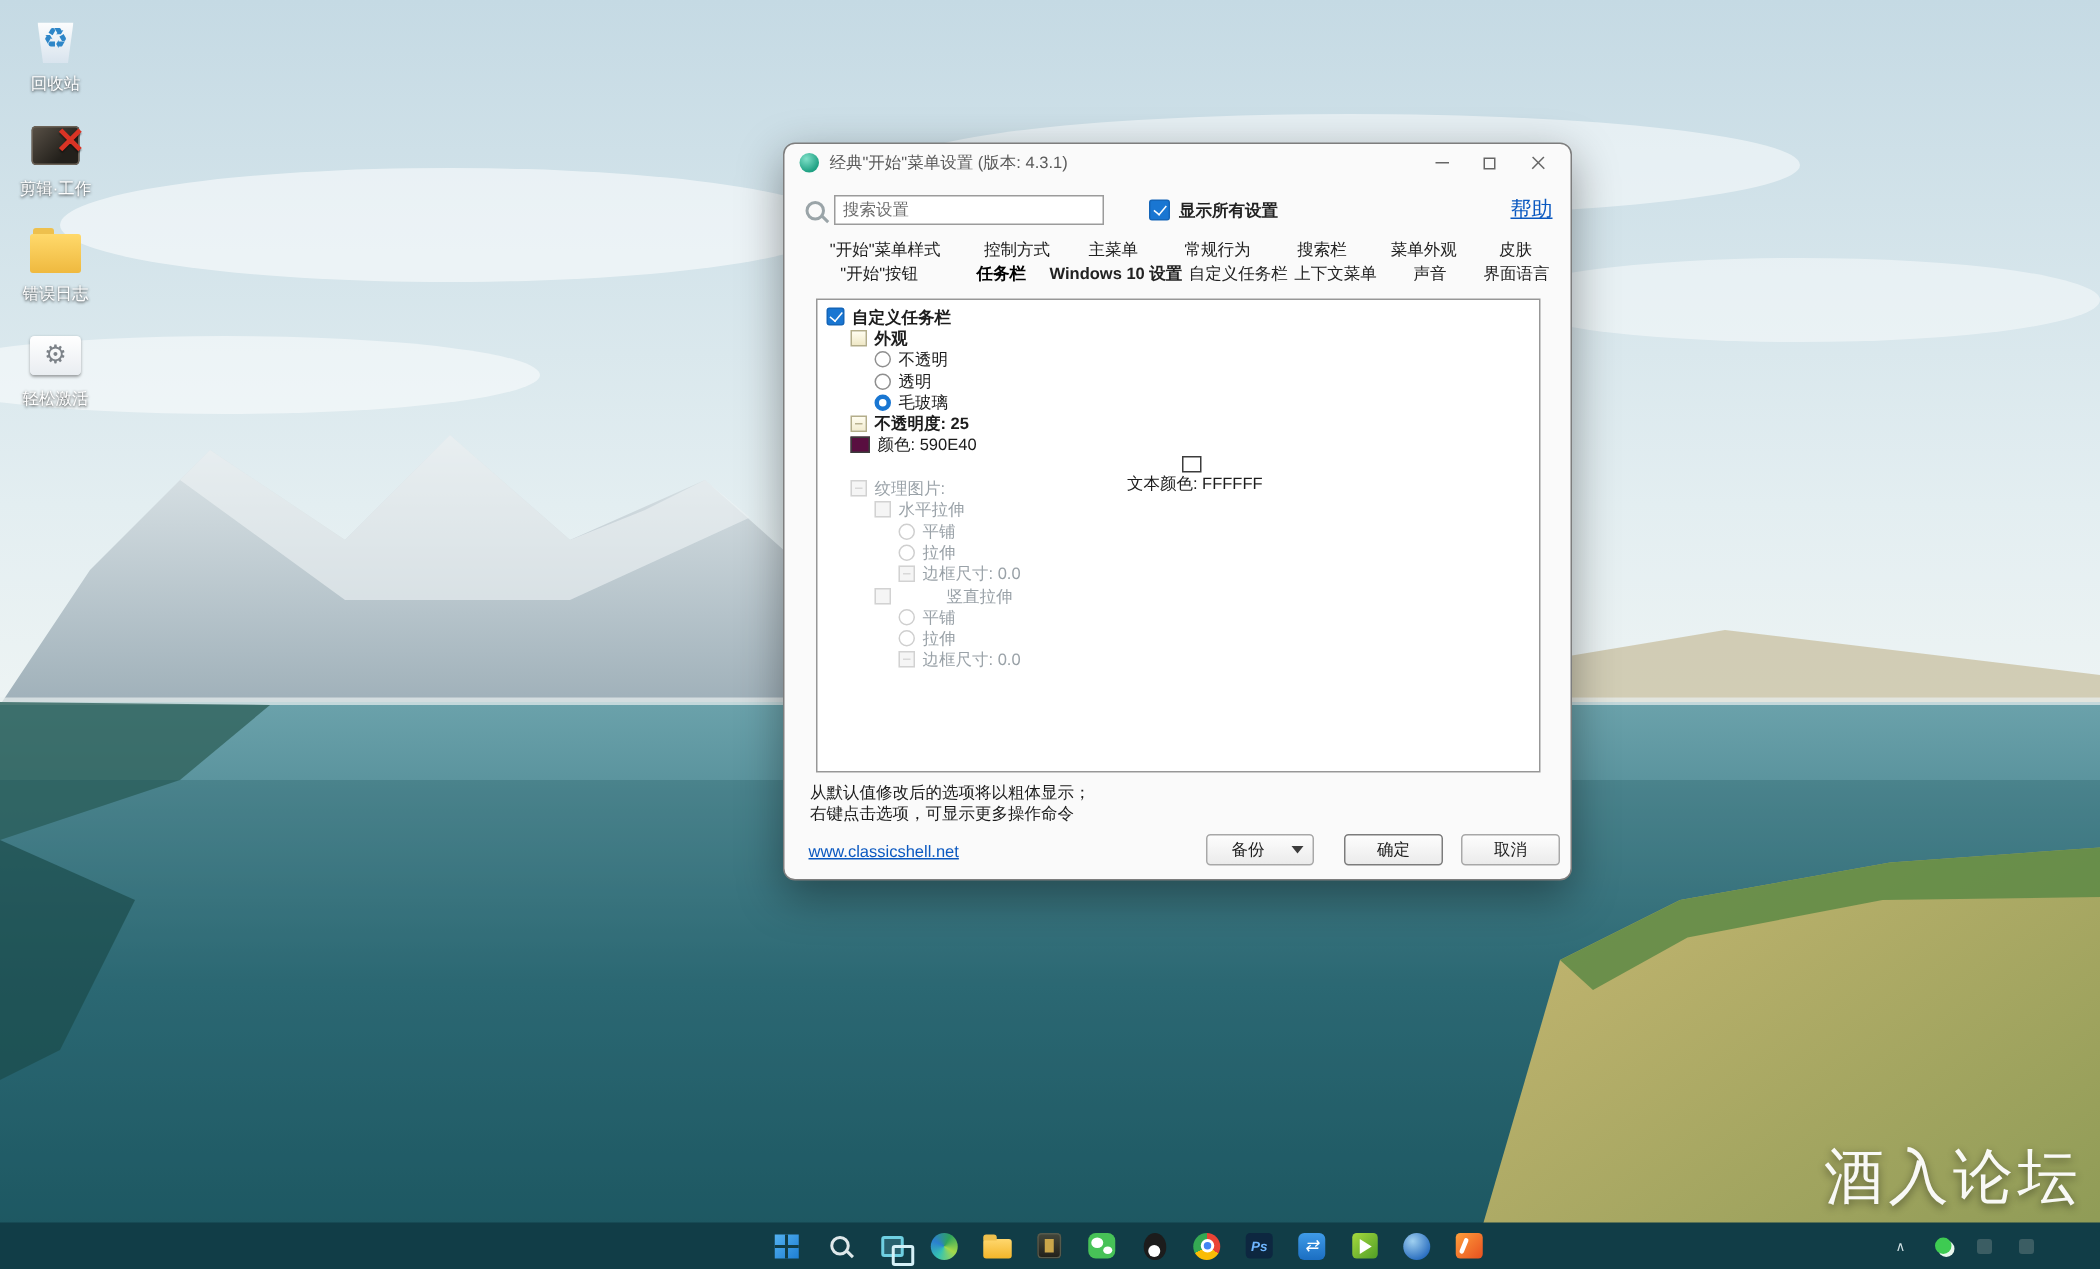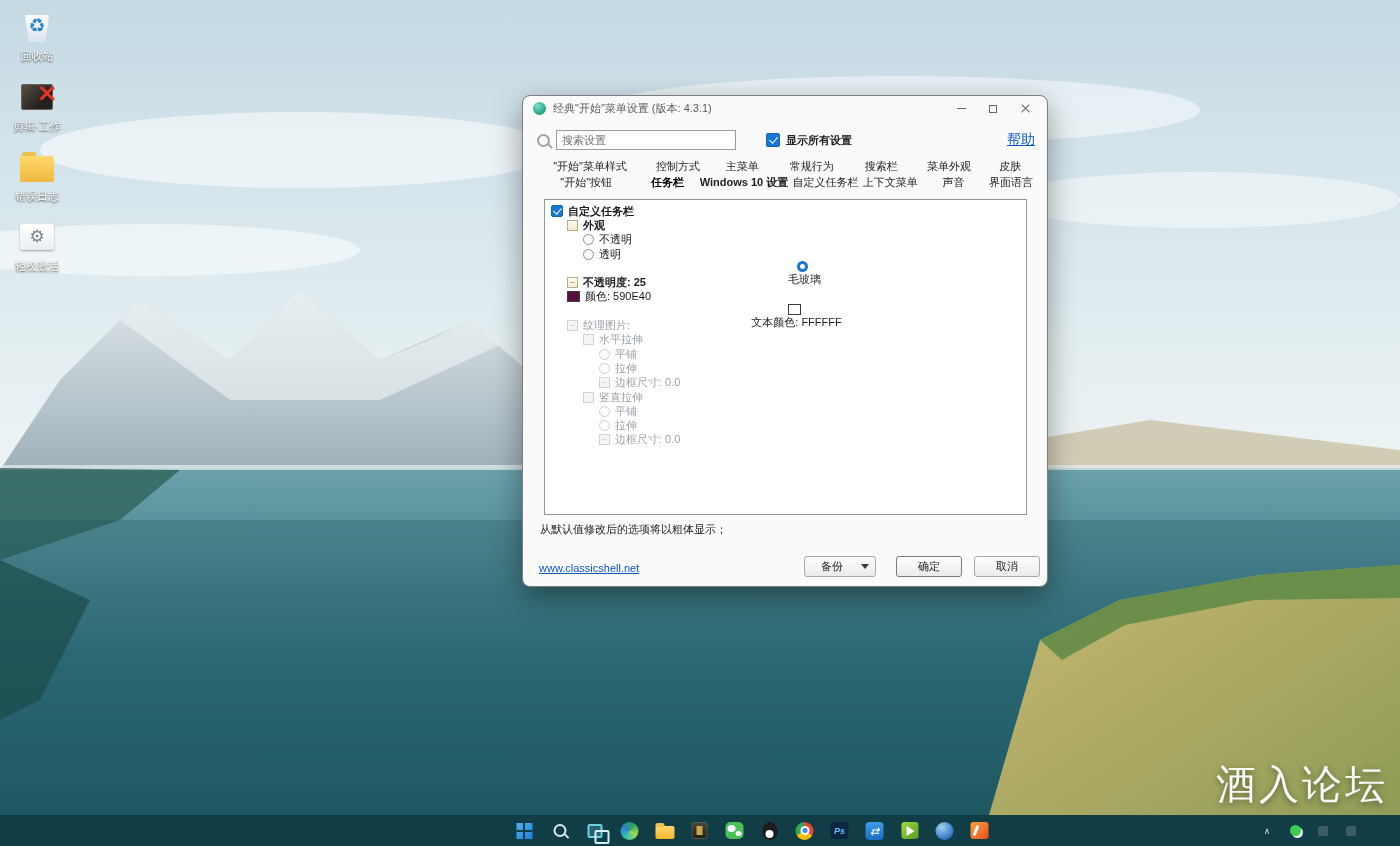--- a/index.html
+++ b/index.html
@@ -302,21 +302,21 @@
 
             <span class="tlabel">不透明</span>
           </div>
 
           <div class="trow" data-type="radio" style="margin-left: 32px;">
             <span class="g"></span>
 
             <span class="tlabel">透明</span>
           </div>
 
-          <div class="trow checked" data-type="radio" style="margin-left: 32px; flex-direction: column;">
+          <div class="trow checked" data-type="radio" style="margin-left: 32px;">
             <span class="g"></span>
 
             <span class="tlabel">毛玻璃</span>
           </div>
 
           <div class="trow bold" data-type="edit" style="margin-left: 16px;">
             <span class="g"></span>
 
             <span class="tlabel">不透明度: 25</span>
           </div>
@@ -356,21 +356,21 @@
 
             <span class="tlabel">拉伸</span>
           </div>
 
           <div class="trow disabled" data-type="edit" style="margin-left: 48px;">
             <span class="g"></span>
 
             <span class="tlabel">边框尺寸: 0.0</span>
           </div>
 
-          <div class="trow disabled" data-type="group" style="margin-left: 32px;">
+          <div class="trow disabled" data-type="group" style="margin-left: 32px; gap: 32px;">
             <span class="g"></span>
 
             <span class="tlabel">竖直拉伸</span>
           </div>
 
           <div class="trow disabled" data-type="radio" style="margin-left: 48px;">
             <span class="g"></span>
 
             <span class="tlabel">平铺</span>
           </div>
@@ -384,20 +384,21 @@
           <div class="trow disabled" data-type="edit" style="margin-left: 48px;">
             <span class="g"></span>
 
             <span class="tlabel">边框尺寸: 0.0</span>
           </div>
         </div>
     </div>
 
     <div class="notes">
       <div>从默认值修改后的选项将以粗体显示；</div>
+      <div>右键点击选项，可显示更多操作命令</div>
     </div>
 
     <div class="bottombar">
       <a class="site">www.classicshell.net</a>
       <div class="btn btn-backup">
         <span>备份</span>
         <span class="dd"></span>
       </div>
       <div class="btn btn-ok">
         <span>确定</span>

